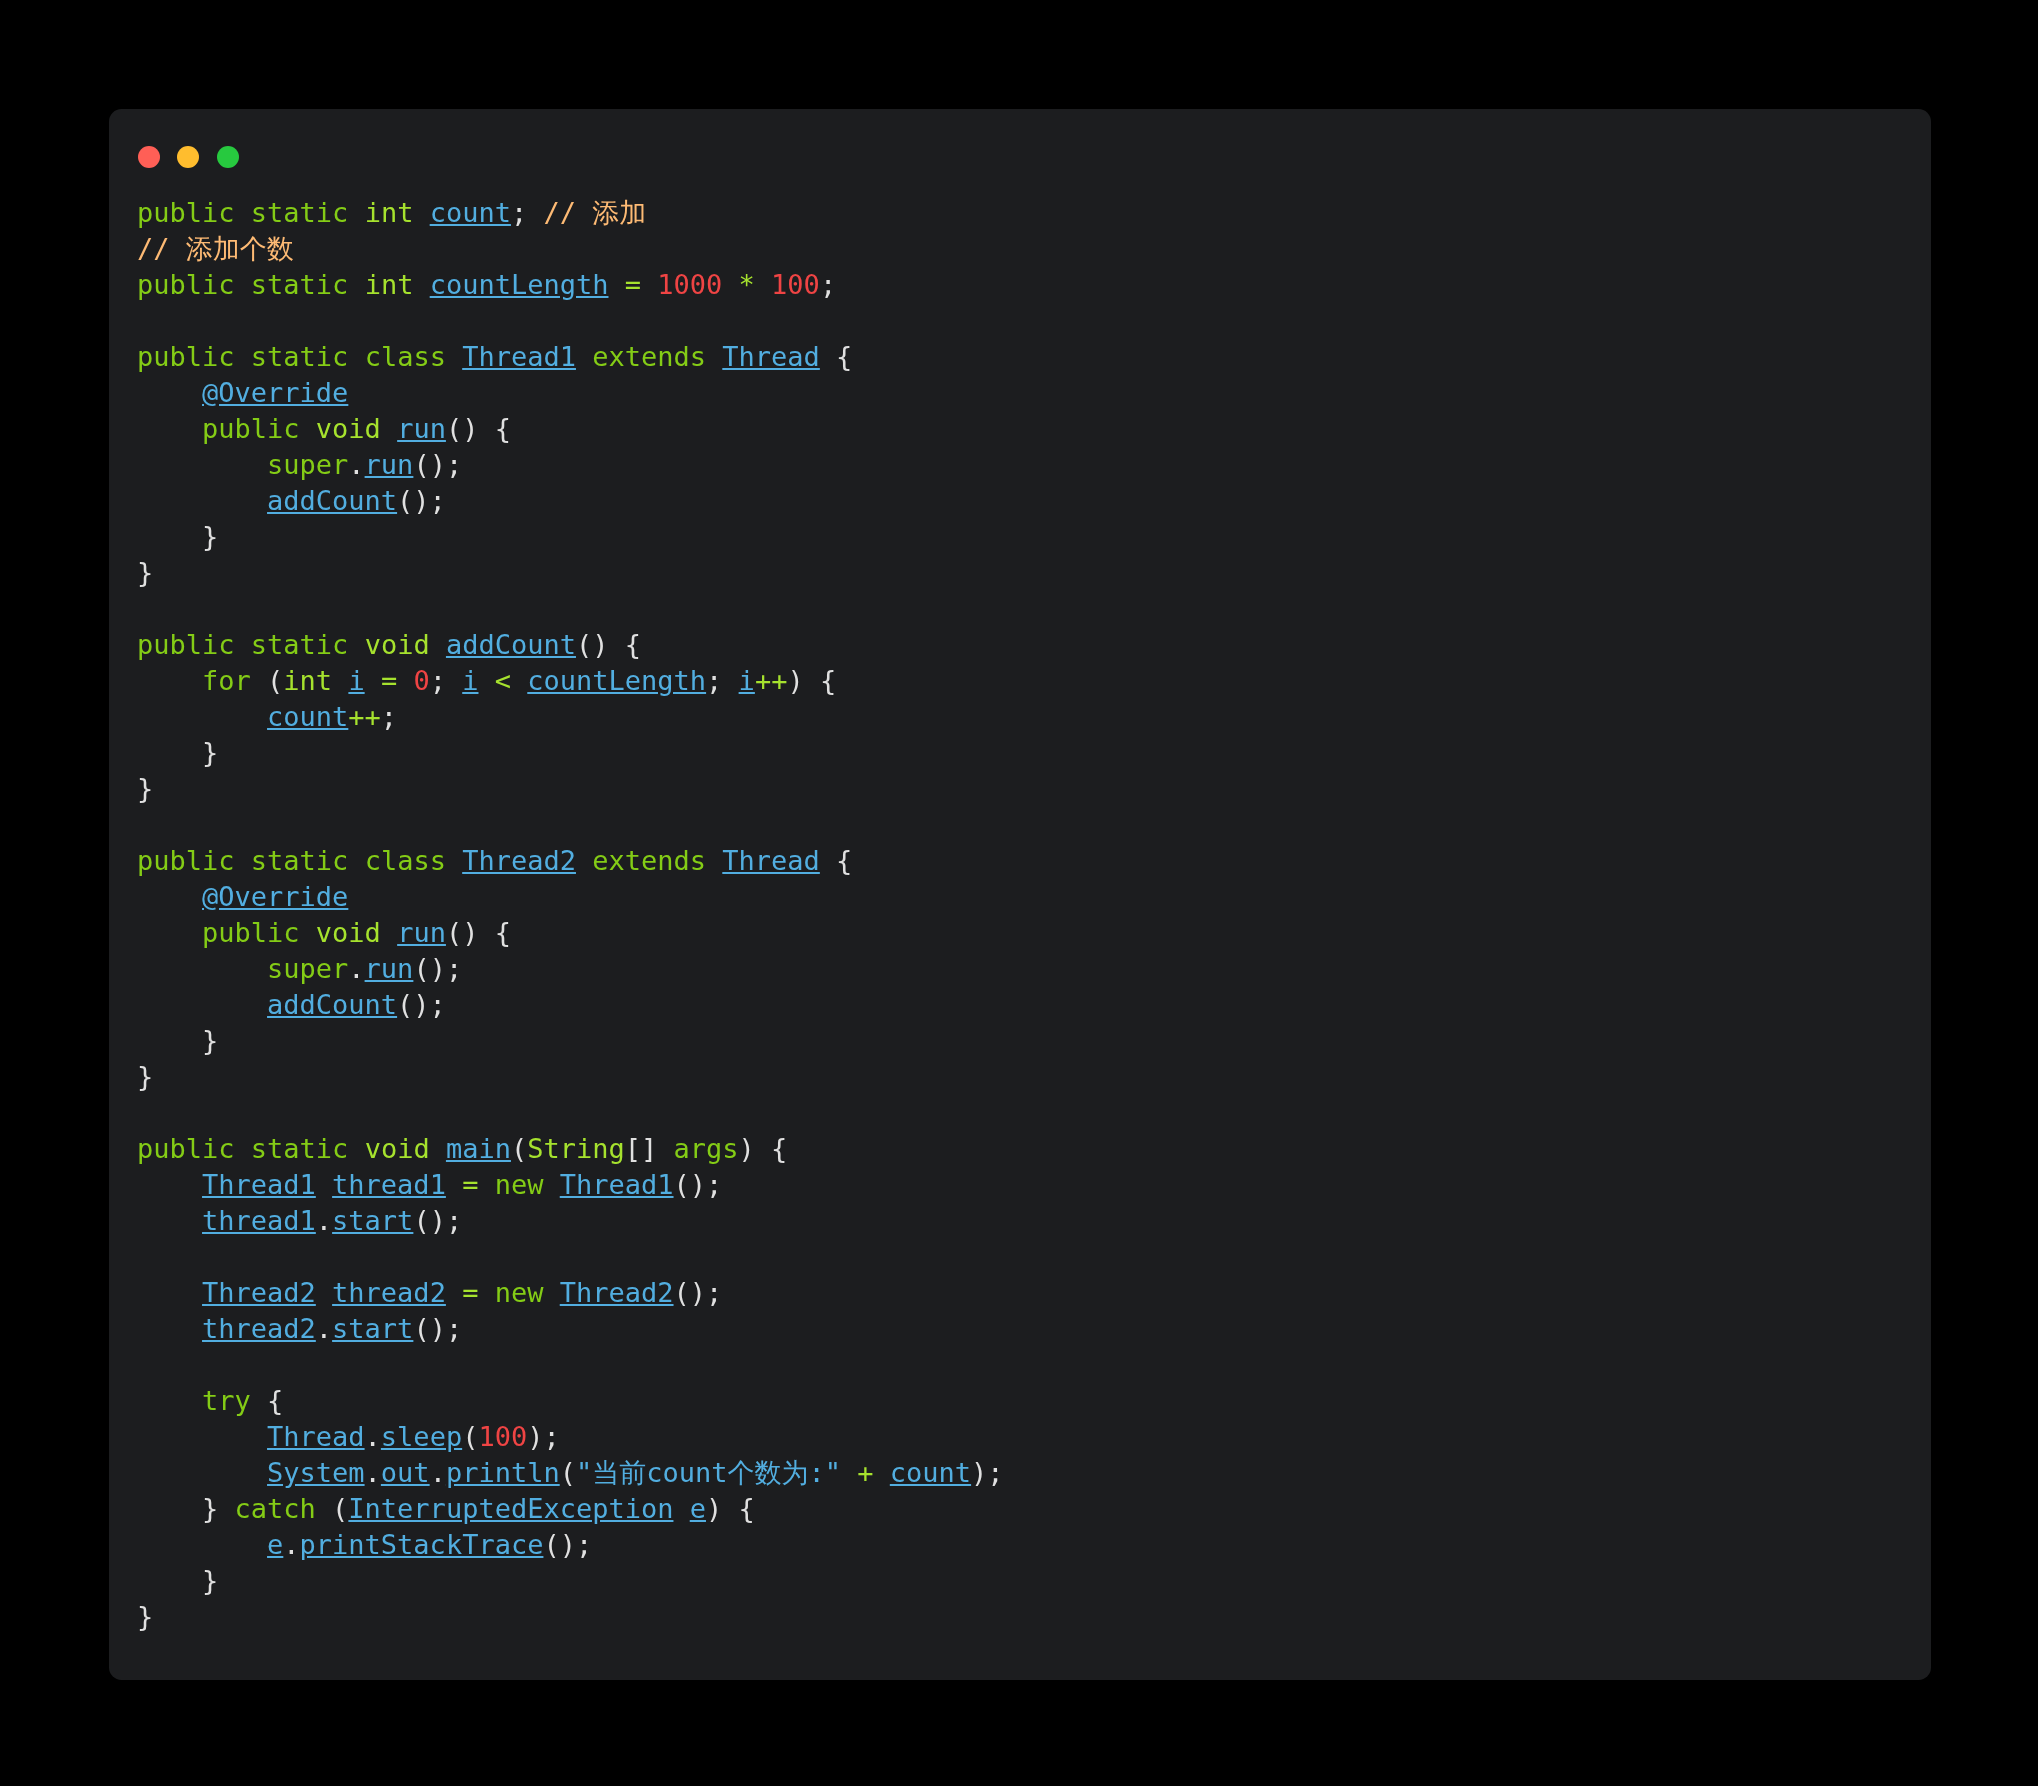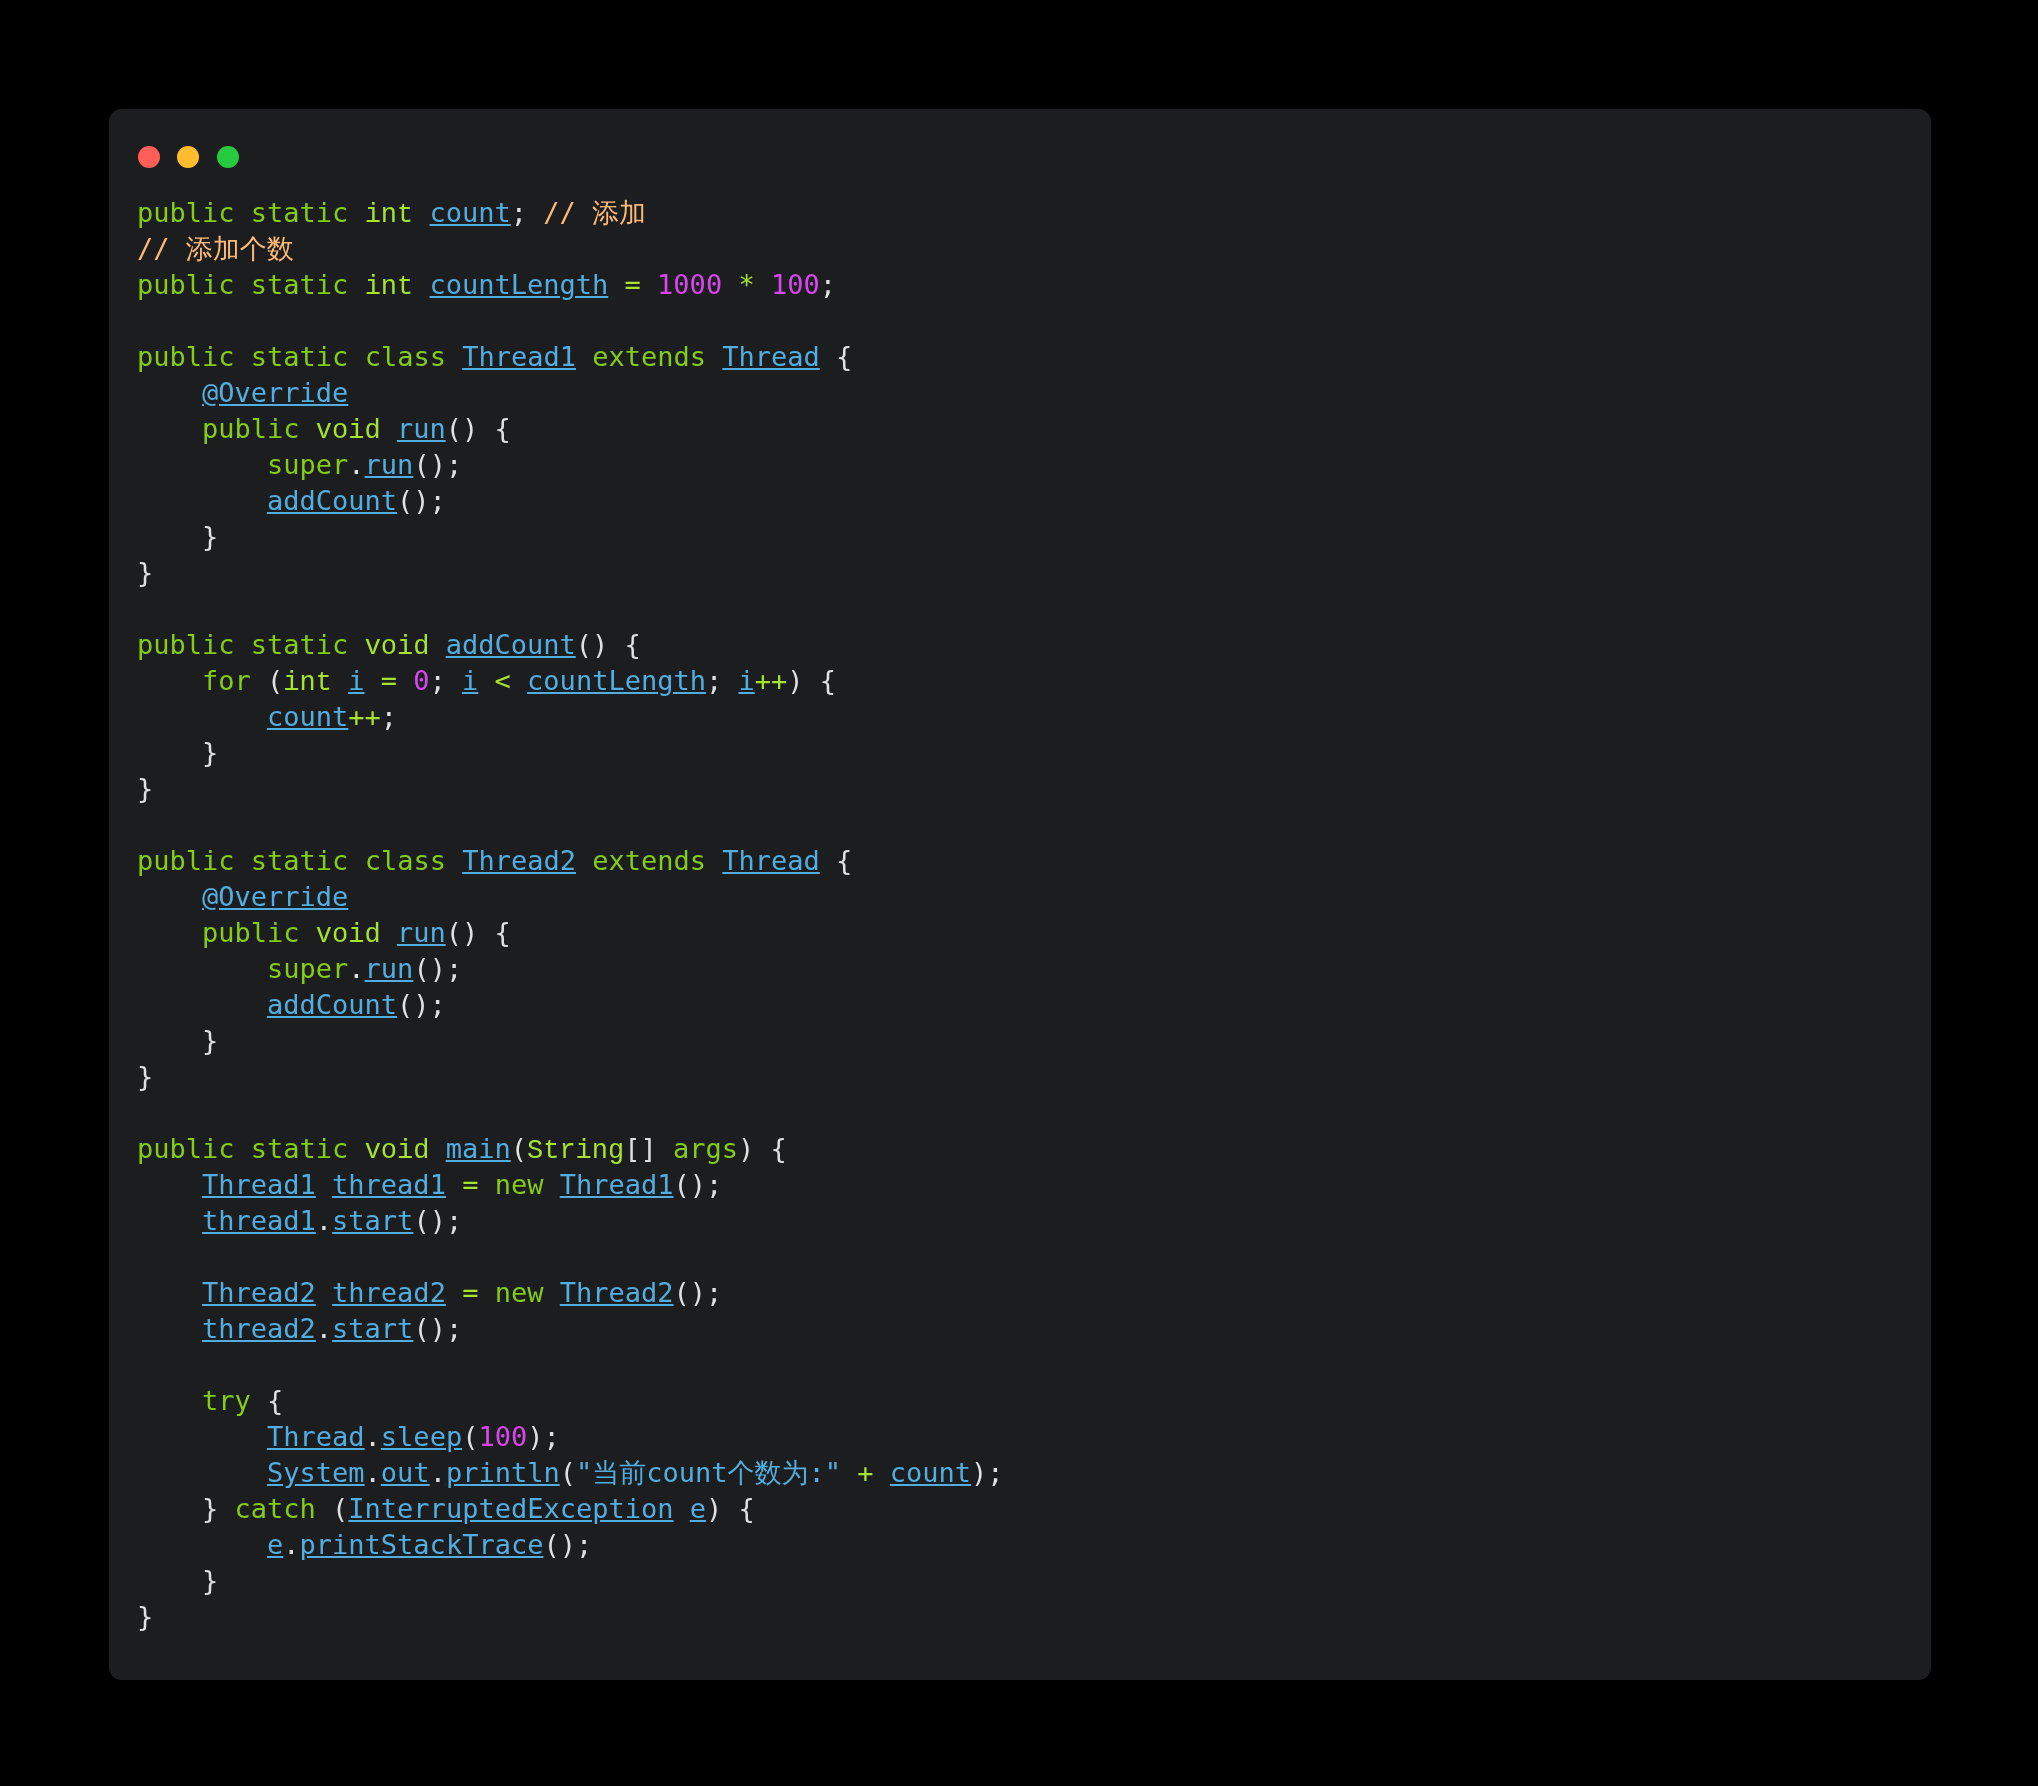--- a/index.html
+++ b/index.html
@@ -55,29 +55,29 @@
     line-height: 36px;
     white-space: pre;
     color: #e0e0e0;
     letter-spacing: 0px;
     -webkit-font-smoothing: antialiased;
   }
 
   .ln { display: block; height: 36px; }
 
   .kw  { color: #e5cd52; }
-  .typ { color: #a6e22e; font-family: Liberation Mono, monospace; }
+  .typ { color: #a6e22e; }
   .id  { color: #52aee0; text-decoration: underline; }
   .num { color: #e03c4a; }
   .op  { color: #a6e22e; }
   .cmt { color: #75787b; }
   .pun { color: #e0e0e0; }
   .str { color: #52aee0; }
 </style>
-<style>.kw{color:#84cc16;}.typ{color:#a6e22e;}.id{color:#52aee0;}.num{color:#d946ef;}.op{color:#a6e22e;}.cmt{color:#fdba74;}.pun{color:#e0e0e0;}.str{color:#52aee0;}</style></head>
+<style>.kw{color:#84cc16;}.typ{color:#a6e22e;}.id{color:#52aee0;}.num{color:#ef4444;}.op{color:#a6e22e;}.cmt{color:#fdba74;}.pun{color:#e0e0e0;}.str{color:#52aee0;}</style></head>
 <body>
 
 <div id="window">
 
   <div id="titlebar">
     <span class="dot d1" style="background: rgb(255, 95, 86);"></span>
     <span class="dot d2" style="background: rgb(255, 189, 46);"></span>
     <span class="dot d3" style="background: rgb(39, 201, 63);"></span>
   </div>
 

